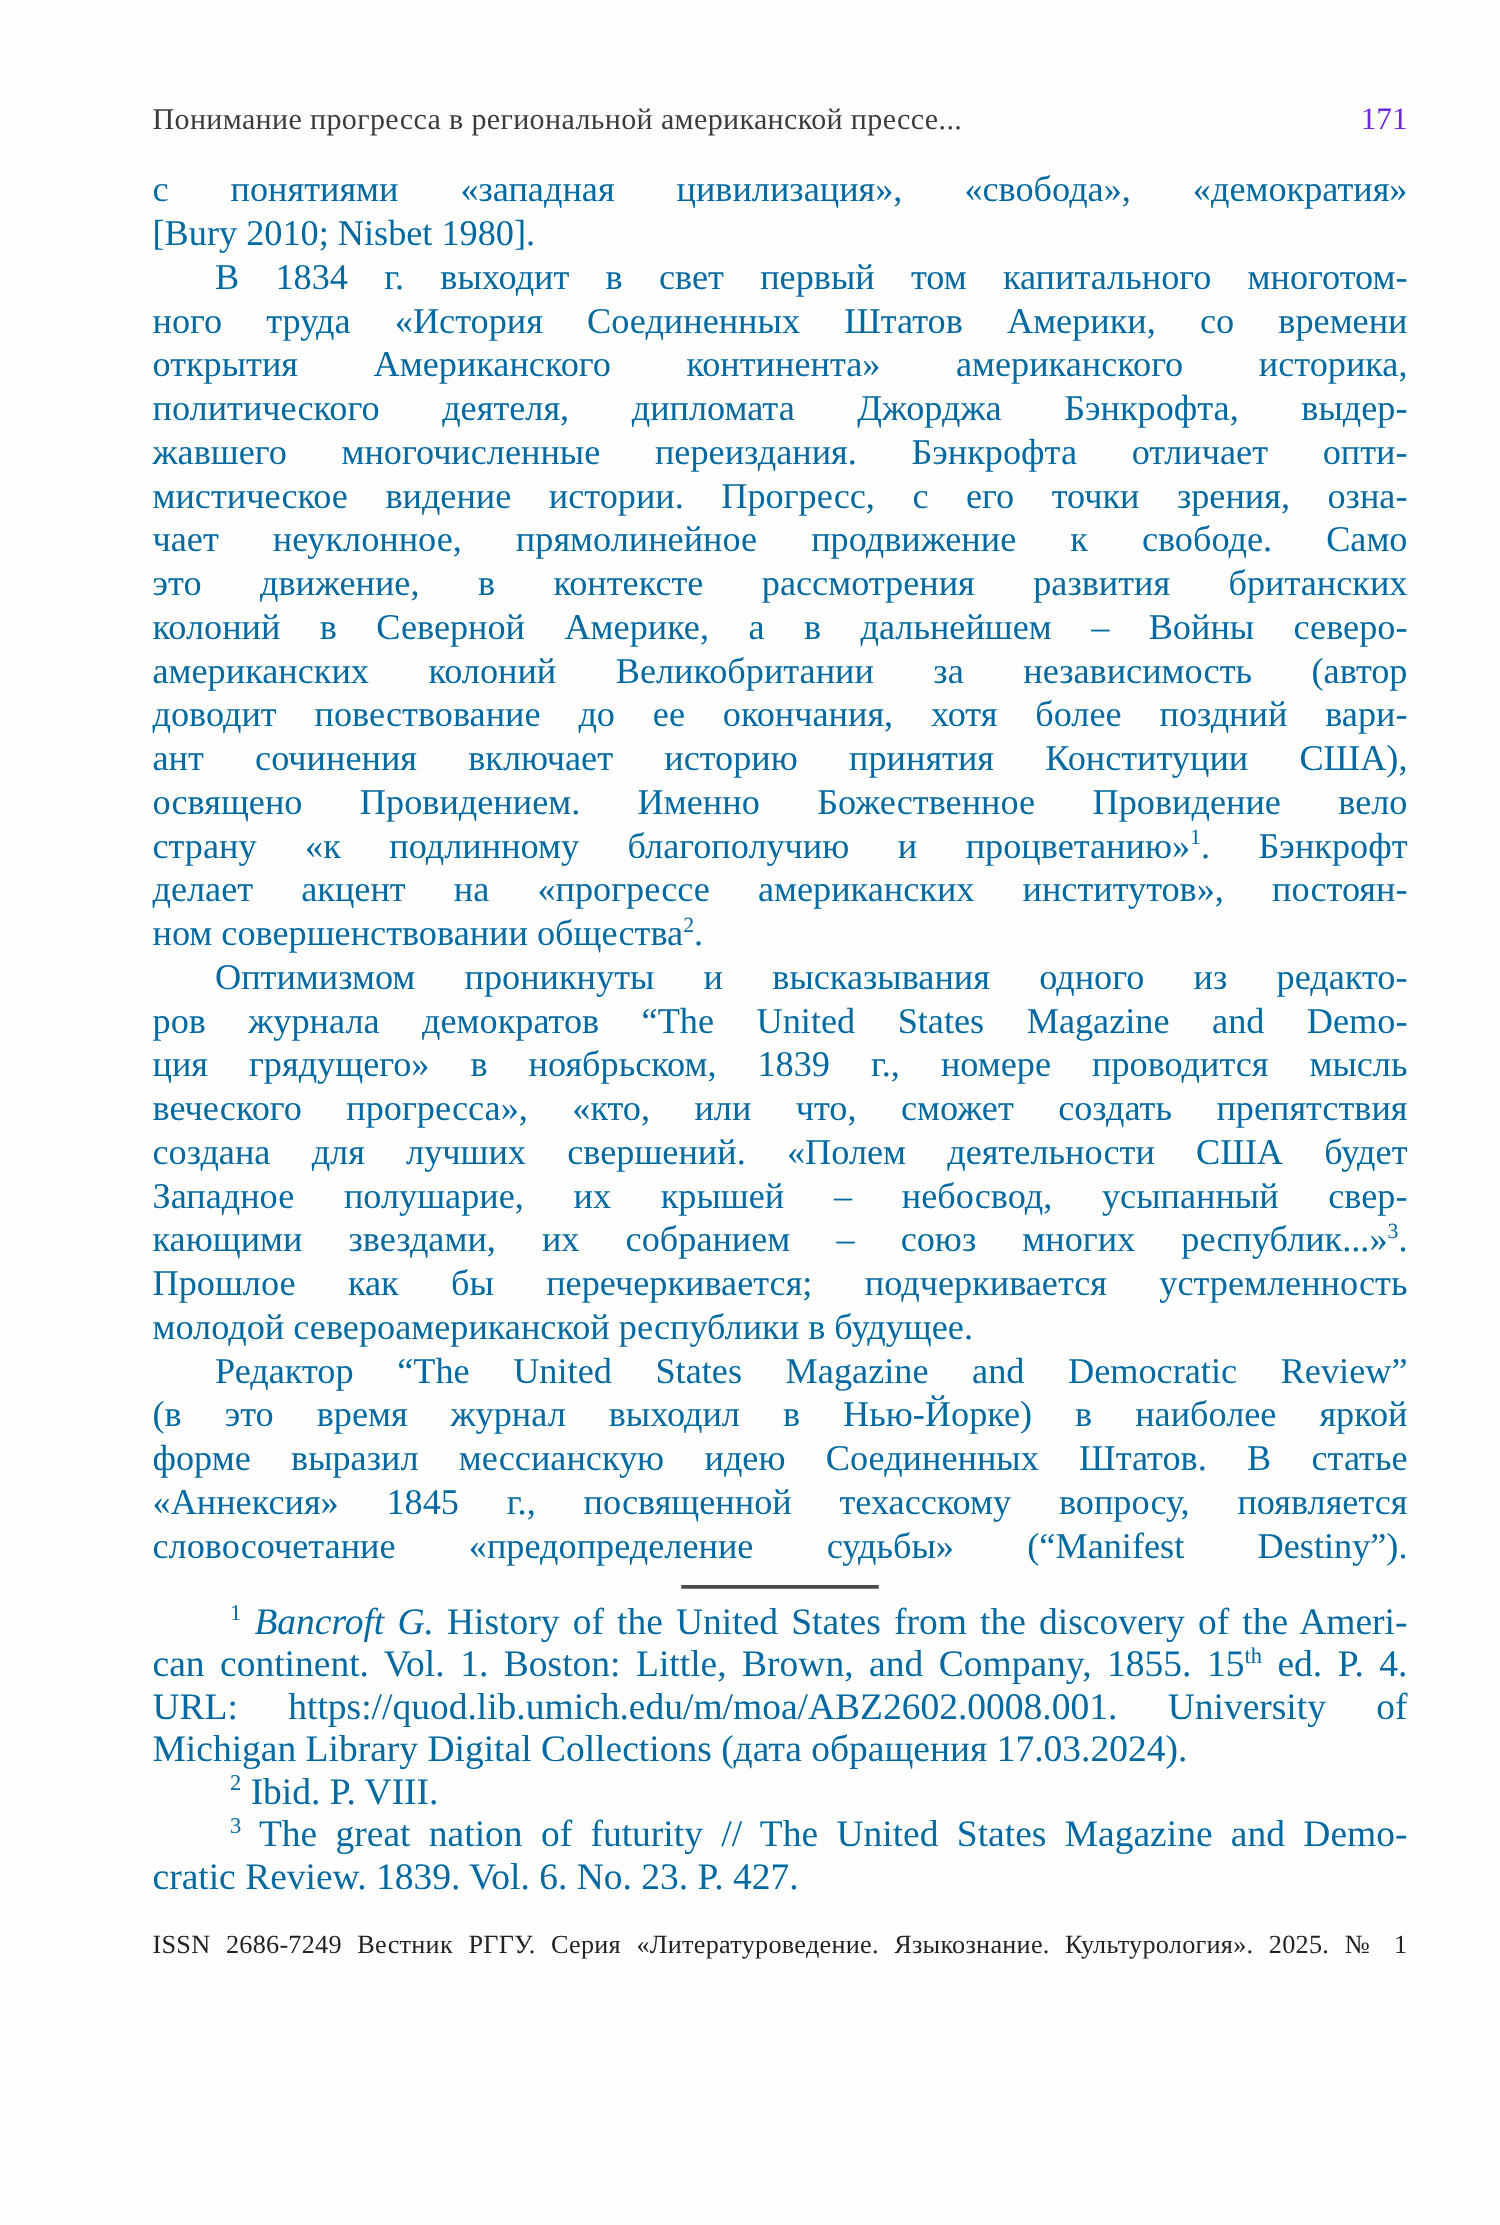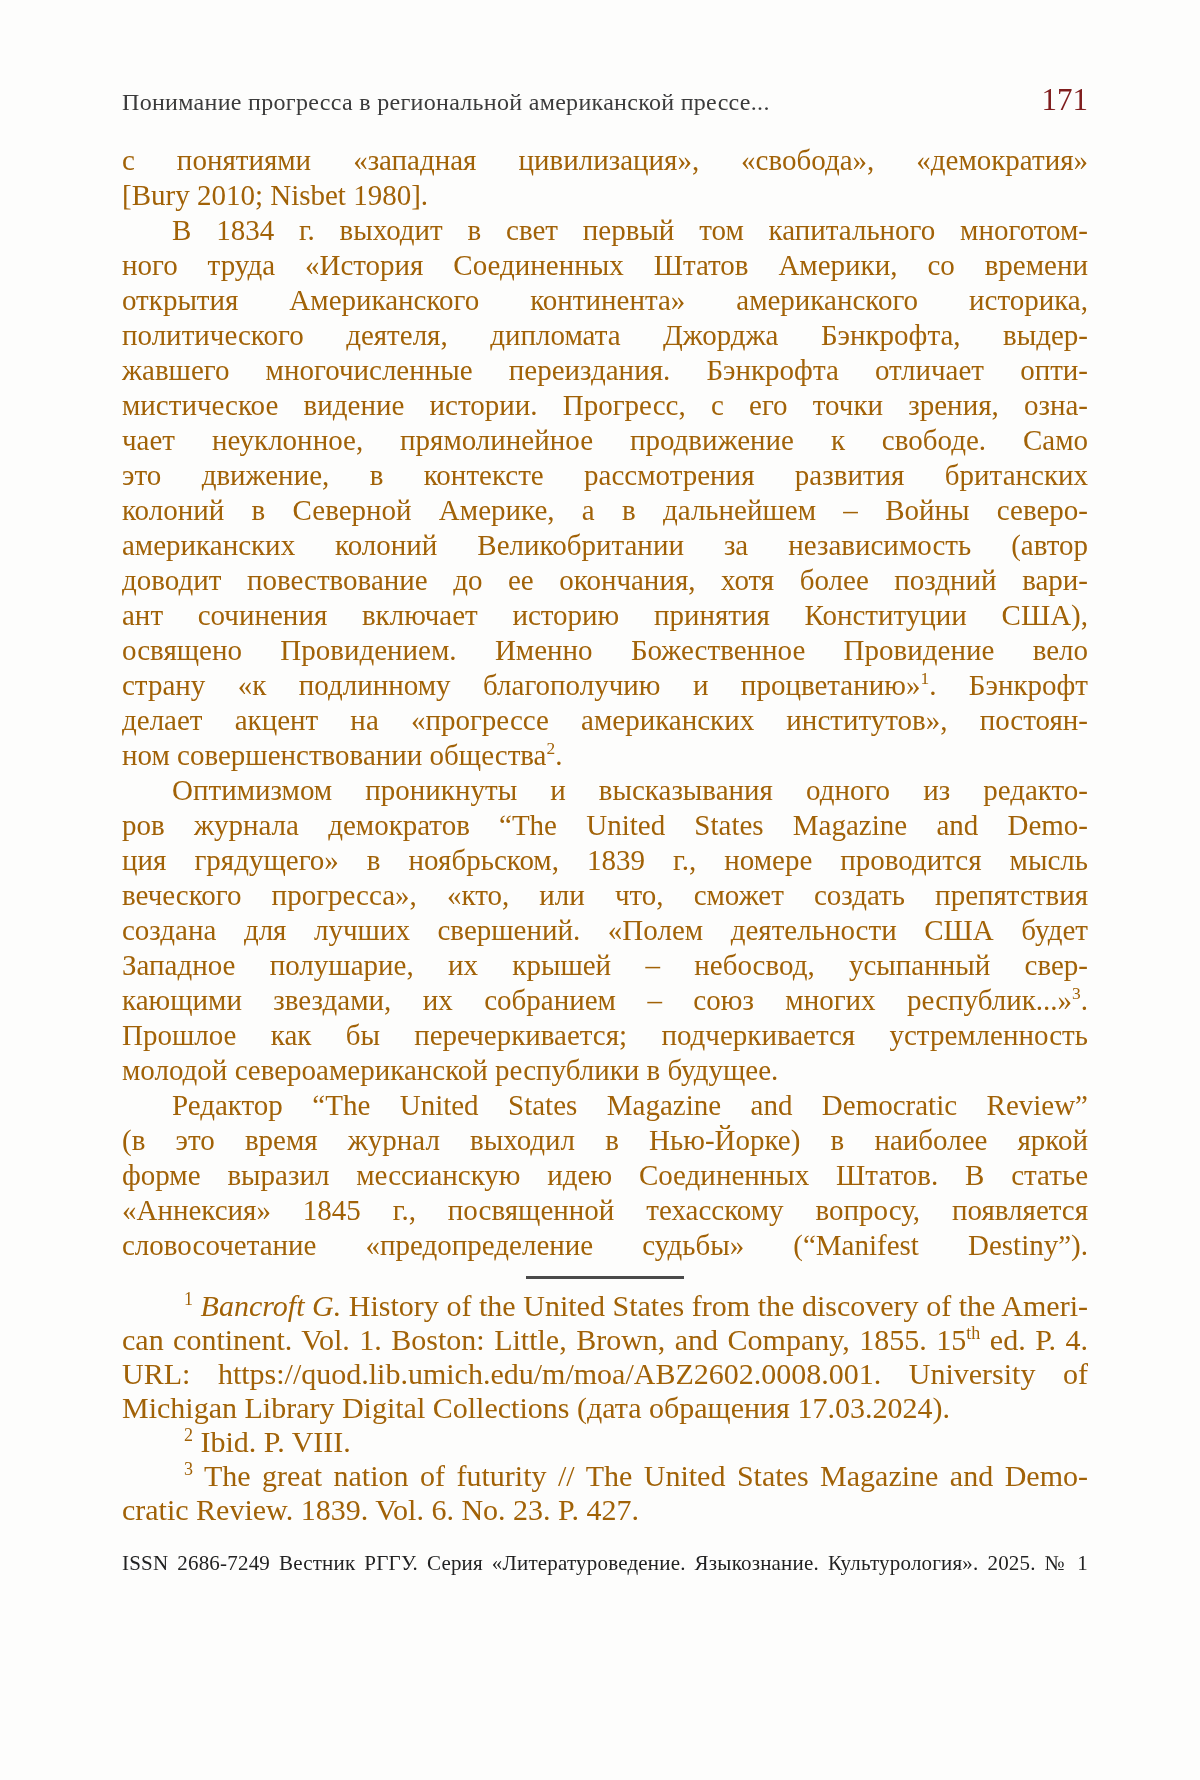--- a/index.html
+++ b/index.html
@@ -1,45 +1,45 @@
 <!DOCTYPE html>
 <html lang="ru"><head>
 <meta charset="utf-8">
 <style>
   html, body { margin: 0; padding: 0; background: #fdfdfc; }
   .page {
     position: relative;
     width: 1200px;
     height: 1600px;
     box-sizing: border-box;
-    padding: 82px 112px 0 122px;
+    padding: 82px 74px 0 122px;
     background: #fdfdfc;
     font-family: "Liberation Serif", "DejaVu Serif", serif;
     color: #1d1d1d;
     overflow: hidden;
   }
   .header {
     display: flex;
     justify-content: space-between;
     align-items: baseline;
   }
   .running-title {
     font-size: 24px;
     color: #3b3b3b;
     letter-spacing: 0.3px;
   }
   .page-number {
-    font-size: 31px;
-    color: #7f1d1d;
+    font-size: 25px;
+    color: #6d28d9;
   }
   .body-text { margin-top: 25px; }
   .line {
     font-size: 29px;
     line-height: 35px;
-    color: #a16207;
+    color: #0369a1;
   }
   .just { text-align: justify; text-align-last: justify; }
   .left { text-align: left; text-align-last: left; }
   .ind { text-indent: 50px; }
   .fnotes .ind { text-indent: 62px; }
   .it { font-style: italic; }
   sup {
     font-size: 0.6em;
     line-height: 0;
     vertical-align: super;

